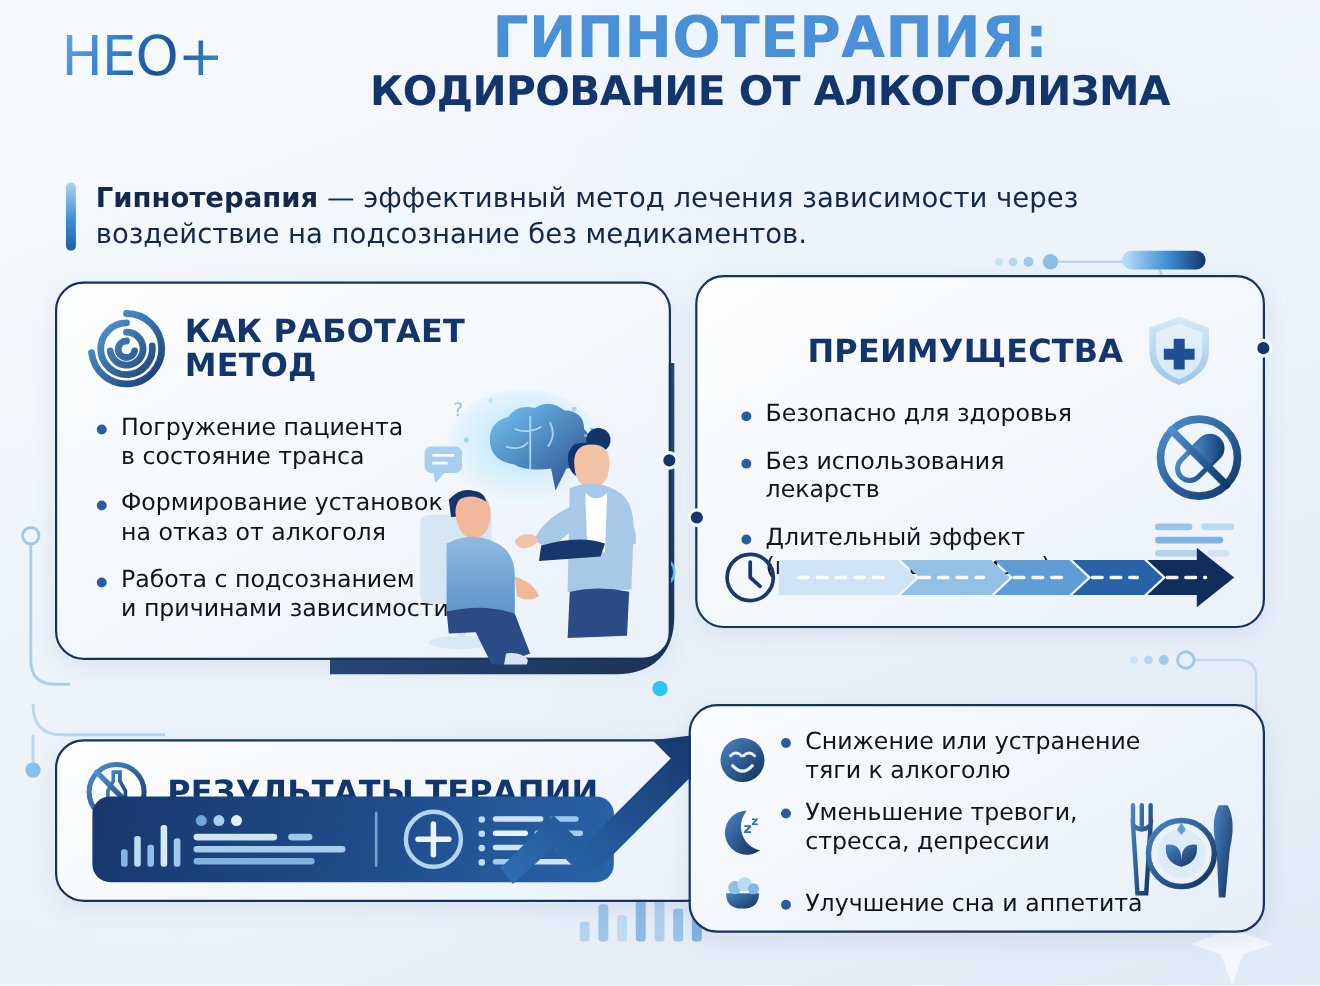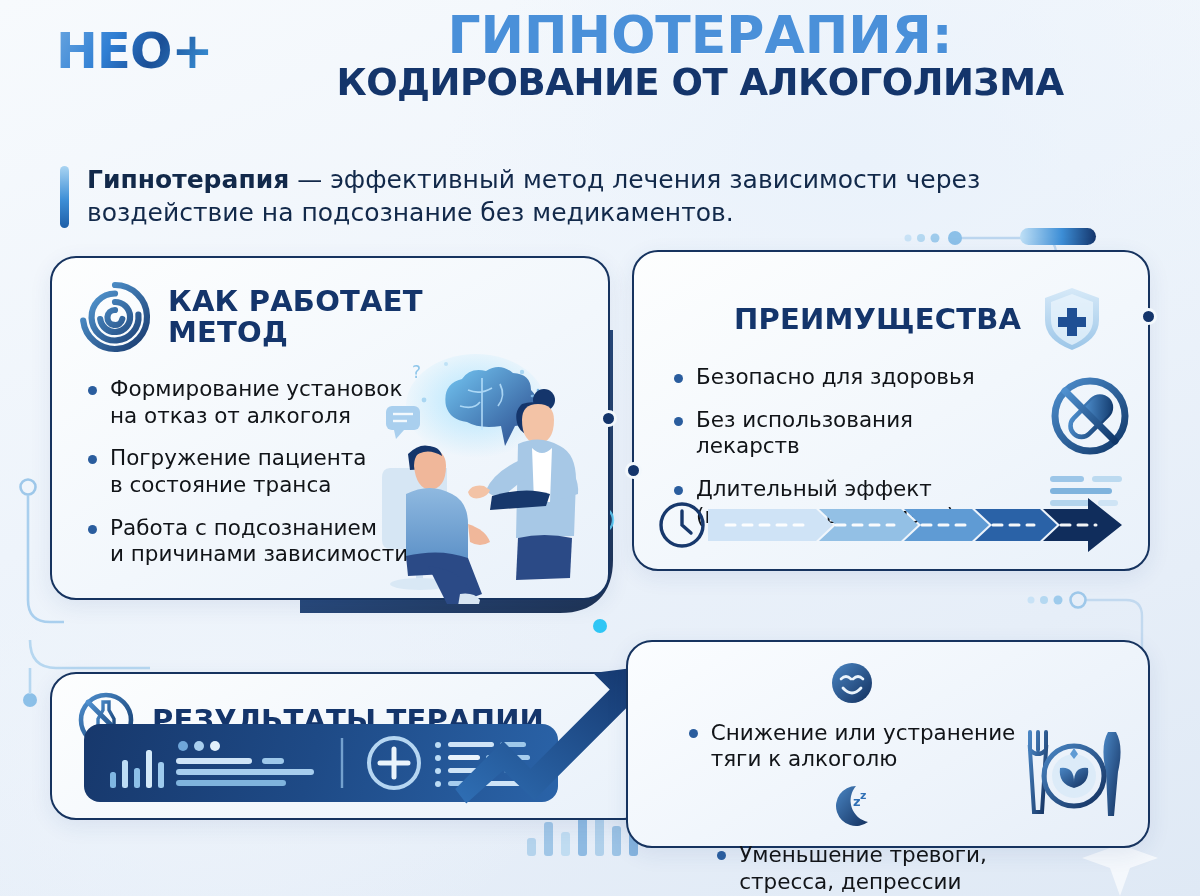--- a/index.html
+++ b/index.html
@@ -17,21 +17,21 @@
       linear-gradient(160deg, #f7fafd 0%, #eef4fb 42%, #e6eef8 75%, #dfe9f5 100%);
     overflow: hidden;
   }
 
   
   .deco { position: absolute; inset: 0; pointer-events: none; }
 
   
   .logo {
     position: absolute; left: 56px; top: 26px;
-    font-size: 50px; font-weight: 700; letter-spacing: -1px;
+    font-size: 50px; font-weight: 400; letter-spacing: -1px;
     line-height: 1;
     background: linear-gradient(120deg, #6aa6e0 0%, #2f7fd4 35%, #1b4f96 62%, #3d9ae0 100%);
     -webkit-background-clip: text; background-clip: text;
     color: transparent;
     font-family: "DejaVu Sans", sans-serif;
   }
   .title-wrap {
     position: absolute; left: 240px; top: 8px; width: 920px;
     text-align: center;
   }
@@ -106,21 +106,21 @@
 
   
   .dark-panel {
     position: absolute; left: 32px; bottom: 16px; width: 474px; height: 78px;
     border-radius: 16px;
     background: linear-gradient(105deg, #17386c 0%, #1e4a86 48%, #2a63a8 100%);
     overflow: hidden;
   }
 
   
-  .eff-row { display: flex; align-items: center; gap: 12px; margin-bottom: 10px; flex-direction: column; }
+  .eff-row { display: flex; align-items: flex-end; gap: 12px; margin-bottom: 10px; }
   .eff-row:last-child { margin-bottom: 0; }
   .eff-text {
     position: relative; padding-left: 22px;
     font-size: 21.5px; line-height: 1.22; color: #111418; padding-top: 2px;
     font-family: "DejaVu Sans", sans-serif;
   }
   .eff-text::before {
     content: ""; position: absolute; left: 0; top: 11px;
     width: 9px; height: 9px; border-radius: 50%; background: #2a5d9e;
   }
@@ -223,24 +223,24 @@
           </defs>
         <path d="M37 5 a32 32 0 1 1 -31.8 35.6 M37 13.5 a23.5 23.5 0 1 0 23.4 21 M37 22 a15 15 0 1 1 -14.8 17 M37 30 a7.5 7.5 0 1 0 7.3 9" fill="none" stroke="url(#gSpiral)" stroke-width="6.2" stroke-linecap="round"></path>
       </svg>
       <div>
         <div class="card-title">КАК РАБОТАЕТ</div>
         <div class="card-title">МЕТОД</div>
       </div>
     </div>
 
     <ul class="bullets" style="position:absolute; left:34px; top:118px; width:330px;">
+      <li><span style="white-space:pre-line">Погружение пациента
+в состояние транса</span></li>
       <li><span style="white-space:pre-line">Формирование установок
 на отказ от алкоголя</span></li>
-      <li><span style="white-space:pre-line">Погружение пациента
-в состояние транса</span></li>
       <li><span style="white-space:pre-line">Работа с подсознанием
 и причинами зависимости</span></li>
     </ul>
 
     <svg style="position:absolute; right:-8px; bottom:-6px;" width="244" height="256" viewBox="0 0 244 256">
       <defs>
         <radialGradient id="gBrainGlow" cx="50%" cy="45%" r="55%">
           <stop offset="0%" stop-color="#7fd8ff" stop-opacity=".55"></stop>
           <stop offset="100%" stop-color="#7fd8ff" stop-opacity="0"></stop>
         </radialGradient>

